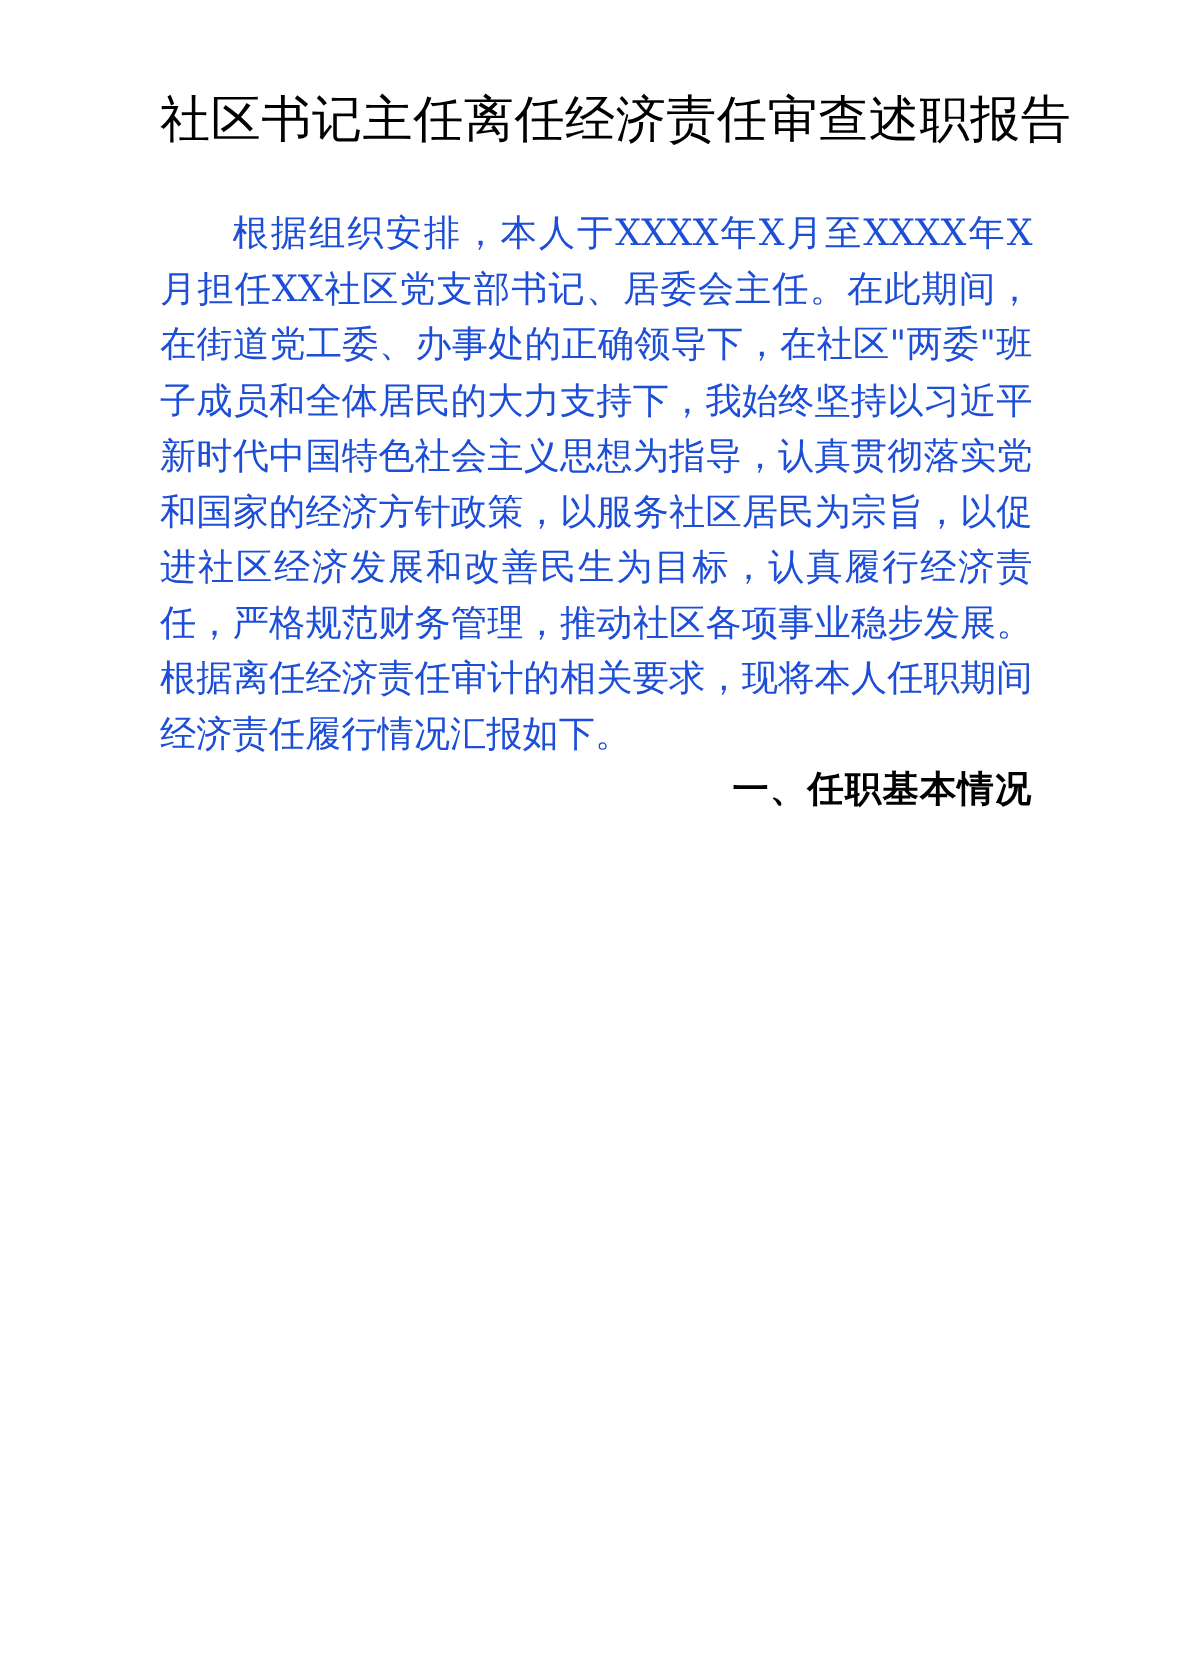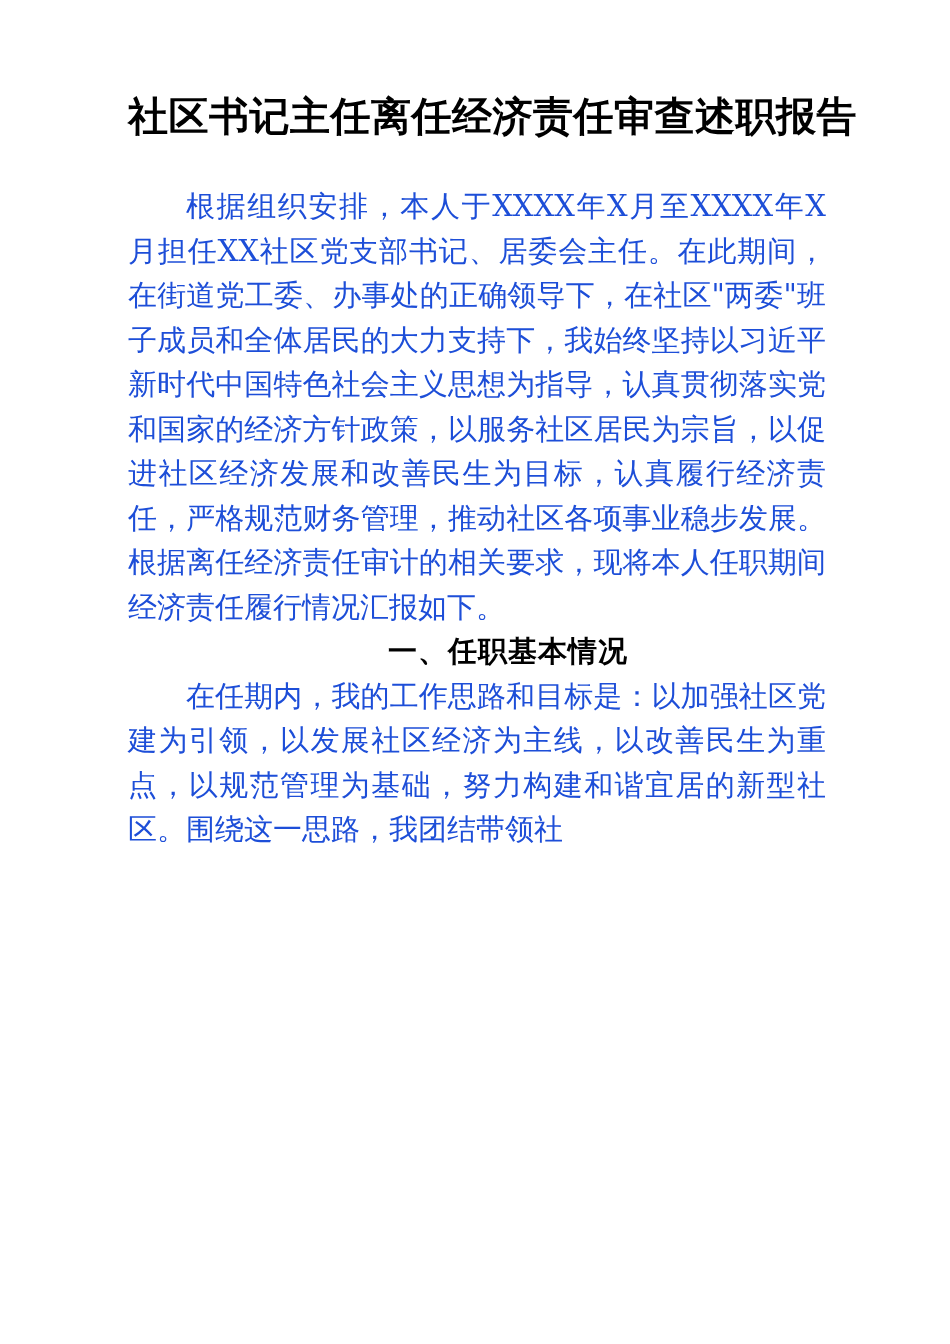--- a/index.html
+++ b/index.html
@@ -26,29 +26,29 @@
 
   .content {
     position: absolute;
     left: 128px;
     top: 0;
     width: 698px;
   }
 
   .doc-title {
     font-family: "DejaVu Sans", "Liberation Sans", sans-serif;
-    font-weight: bold;
+    font-weight: normal;
     font-size: 40px;
     line-height: 56px;
     letter-spacing: 0.5px;
     text-align: justify;
     text-align-last: justify;
     white-space: nowrap;
     margin: 0;
-    padding-top: 88px;
+    padding-top: 68px;
     color: #000000;
   }
 
   .body-block {
     margin-top: 40px;
   }
 
   p.para {
     margin: 0;
     font-size: 29px;
@@ -61,37 +61,36 @@
     color: #1d4ed8;
   }
 
   h2.section-heading {
     margin: 0;
     font-family: "DejaVu Sans", "Liberation Sans", sans-serif;
     font-weight: bold;
     font-size: 29px;
     line-height: 44.5px;
     text-indent: 62px;
-    text-align: center;
+    text-align: right;
     letter-spacing: 1px;
     color: #000000;
   }
 </style>
 </head>
 <body>
 
 <div class="page">
   <div class="content">
 
     <h1 class="doc-title">社区书记主任离任经济责任审查述职报告</h1>
 
     <div class="body-block">
 
       <p class="para">根据组织安排，本人于XXXX年X月至XXXX年X月担任XX社区党支部书记、居委会主任。在此期间，在街道党工委、办事处的正确领导下，在社区"两委"班子成员和全体居民的大力支持下，我始终坚持以习近平新时代中国特色社会主义思想为指导，认真贯彻落实党和国家的经济方针政策，以服务社区居民为宗旨，以促进社区经济发展和改善民生为目标，认真履行经济责任，严格规范财务管理，推动社区各项事业稳步发展。根据离任经济责任审计的相关要求，现将本人任职期间经济责任履行情况汇报如下。</p>
 
       <h2 class="section-heading">一、任职基本情况</h2>
 
 
-      <p class="para">在任期内，我的工作思路和目标是：以加强社区党建为引领，以发展社区经济为主线，以改善民生为重点，以规范管理为基础，努力构建和谐宜居的新型社区。围绕这一思路，我团结带领社</p>
 
     </div>
   </div>
 </div>
 
 </body></html>

